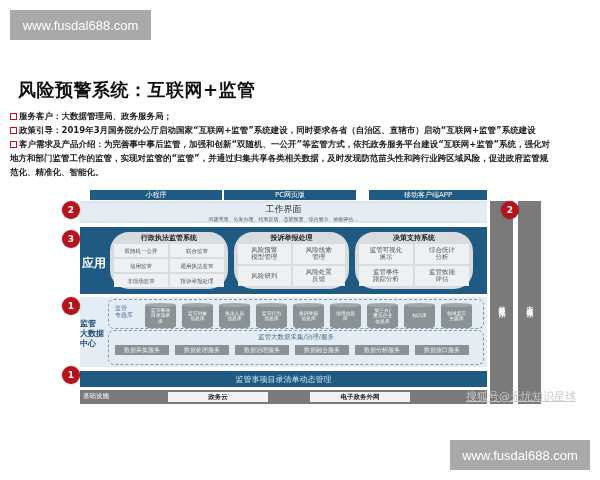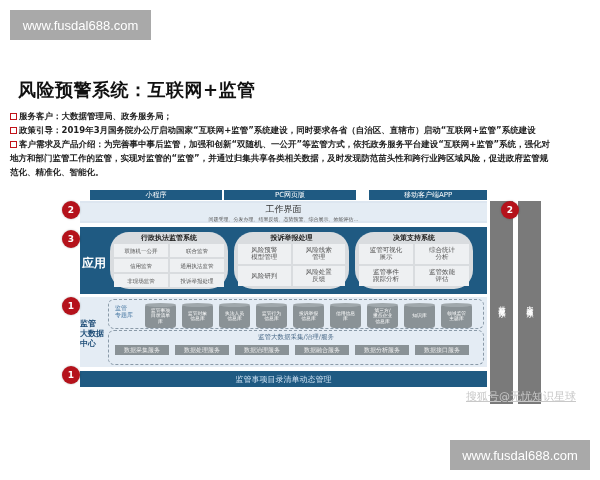--- a/index.html
+++ b/index.html
@@ -171,20 +171,25 @@
       <div class="svc" style="left:66px;top:14px;">数据处理服务</div>
       <div class="svc" style="left:126px;top:14px;">数据治理服务</div>
       <div class="svc" style="left:186px;top:14px;">数据融合服务</div>
       <div class="svc" style="left:246px;top:14px;">数据分析服务</div>
       <div class="svc" style="left:306px;top:14px;">数据接口服务</div>
     </div>
   </div>
 
   <div class="bandlist">监管事项目录清单动态管理</div>
 
+  <div class="infra">
+    <div class="lbl">基础设施</div>
+    <div class="box" style="left:88px;width:100px;">政务云</div>
+    <div class="box" style="left:230px;width:100px;">电子政务外网</div>
+  </div>
 
   <div class="vbar" style="left:430px;">
       <span>标准规范体系</span>
     </div>
   <div class="vbar" style="left:458px;">
       <span>安全运维体系</span>
     </div>
 
   <div class="badge" style="left:2px;top:11px;">2</div>
   <div class="badge" style="left:2px;top:40px;">3</div>

